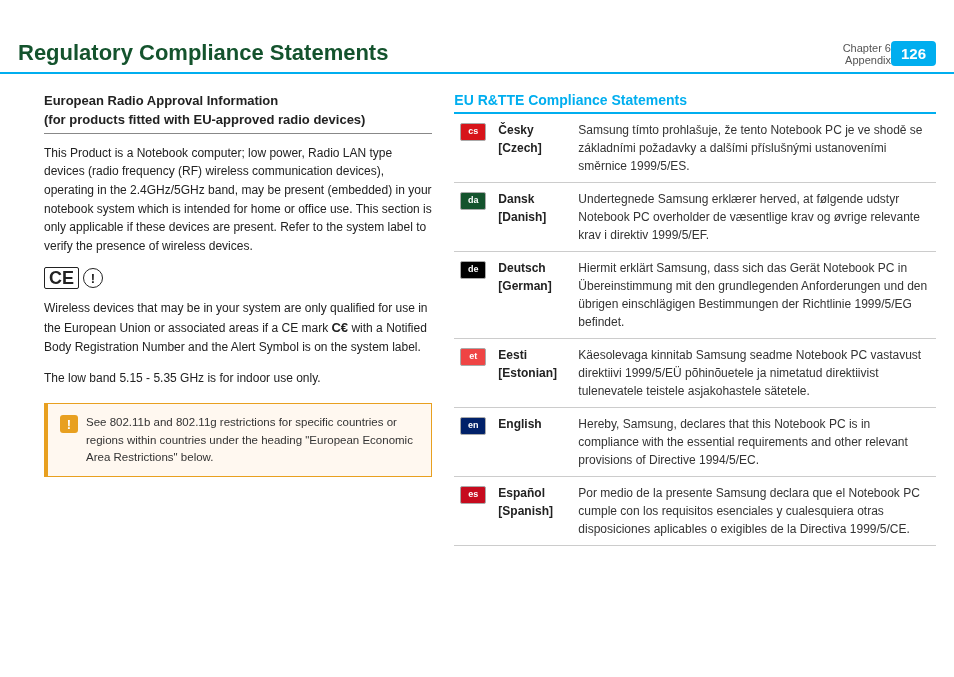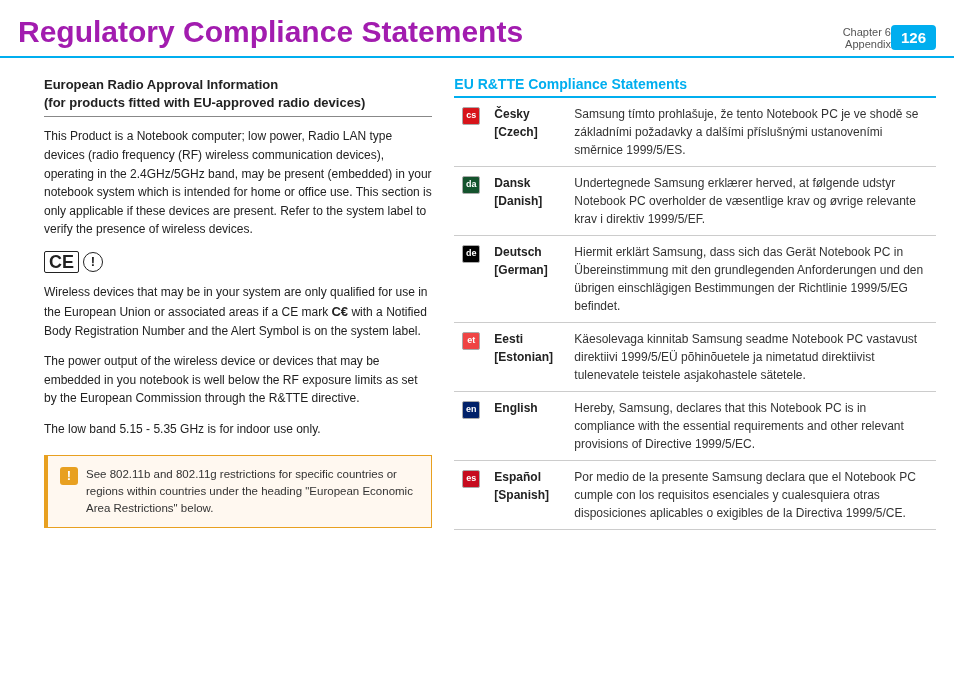--- a/index.html
+++ b/index.html
@@ -18,24 +18,25 @@
       justify-content: space-between;
       align-items: stretch;
       border-bottom: 2px solid #00aeef;
       padding-bottom: 6px;
       margin-bottom: 18px;
       padding-top: 14px;
       padding-left: 18px;
       padding-right: 18px;
     }
     .page-title {
-      font-size: 30px;
-      font-weight: bold;
-      color: #a21caf;
+      font-size: 22px;
+      font-weight: bold;
+      color: #14532d;
       line-height: 1.2;
+      margin-top: 26px;
     }
     .chapter-badge {
       display: flex;
       align-items: flex-end;
     }
     .chapter-label {
       font-size: 11px;
       color: #555;
       text-align: right;
     }
@@ -167,21 +168,21 @@
     }
     .lang-flag-cell {
       width: 34px;
       text-align: center;
       padding-right: 4px;
     }
     .flag-box {
       display: inline-flex;
       align-items: center;
       justify-content: center;
-      width: 18px;
+      width: 26px;
       height: 18px;
       border: 1px solid #aaa;
       border-radius: 2px;
       font-size: 9px;
       font-weight: bold;
       color: #fff;
       background: #555;
     }
     .lang-name-cell {
       width: 80px;
@@ -219,21 +220,20 @@
 
     <div class="ce-symbols">
       <span class="ce-symbol">CE</span>
       <span class="alert-circle">!</span>
     </div>
 
     <p class="body-text">
       Wireless devices that may be in your system are only qualified for use in the European Union or associated areas if a CE mark <span style="font-weight:bold;font-size:13px;">C€</span> with a Notified Body Registration Number and the Alert Symbol is on the system label.
     </p>
 
-    <p class="body-text">The power output of the wireless device or devices that may be embedded in you notebook is well below the RF exposure limits as set by the European Commission through the R&amp;TTE directive.</p>
 
     <p class="body-text">The low band 5.15 - 5.35 GHz is for indoor use only.</p>
 
     <div class="warning-box">
       <div class="warning-icon">!</div>
       <div>See 802.11b and 802.11g restrictions for specific countries or regions within countries under the heading "European Economic Area Restrictions" below.</div>
     </div>
 
   </div>
 
@@ -259,21 +259,21 @@
             <td class="lang-text-cell">Hiermit erklärt Samsung, dass sich das Gerät Notebook PC in Übereinstimmung mit den grundlegenden Anforderungen und den übrigen einschlägigen Bestimmungen der Richtlinie 1999/5/EG befindet.</td>
           </tr>
           <tr>
             <td class="lang-flag-cell"><div class="flag-box" style="background: #ef4444; font-size: 9px;">et</div></td>
             <td class="lang-name-cell"><strong>Eesti</strong><br><strong>[Estonian]</strong></td>
             <td class="lang-text-cell">Käesolevaga kinnitab Samsung seadme Notebook PC vastavust direktiivi 1999/5/EÜ põhinõuetele ja nimetatud direktiivist tulenevatele teistele asjakohastele sätetele.</td>
           </tr>
           <tr>
             <td class="lang-flag-cell"><div class="flag-box" style="background: rgb(1, 33, 105); font-size: 9px;">en</div></td>
             <td class="lang-name-cell"><strong>English</strong></td>
-            <td class="lang-text-cell">Hereby, Samsung, declares that this Notebook PC is in compliance with the essential requirements and other relevant provisions of Directive 1999/5/EC.</td>
+            <td class="lang-text-cell">Hereby, Samsung, declares that this Notebook PC is in compliance with the essential requirements and other relevant provisions of Directive 1994/5/EC.</td>
           </tr>
           <tr>
             <td class="lang-flag-cell"><div class="flag-box" style="background: rgb(198, 11, 30); font-size: 9px;">es</div></td>
             <td class="lang-name-cell"><strong>Español</strong><br><strong>[Spanish]</strong></td>
             <td class="lang-text-cell">Por medio de la presente Samsung declara que el Notebook PC cumple con los requisitos esenciales y cualesquiera otras disposiciones aplicables o exigibles de la Directiva 1999/5/CE.</td>
           </tr>
         </tbody>
     </table>
 
   </div>

